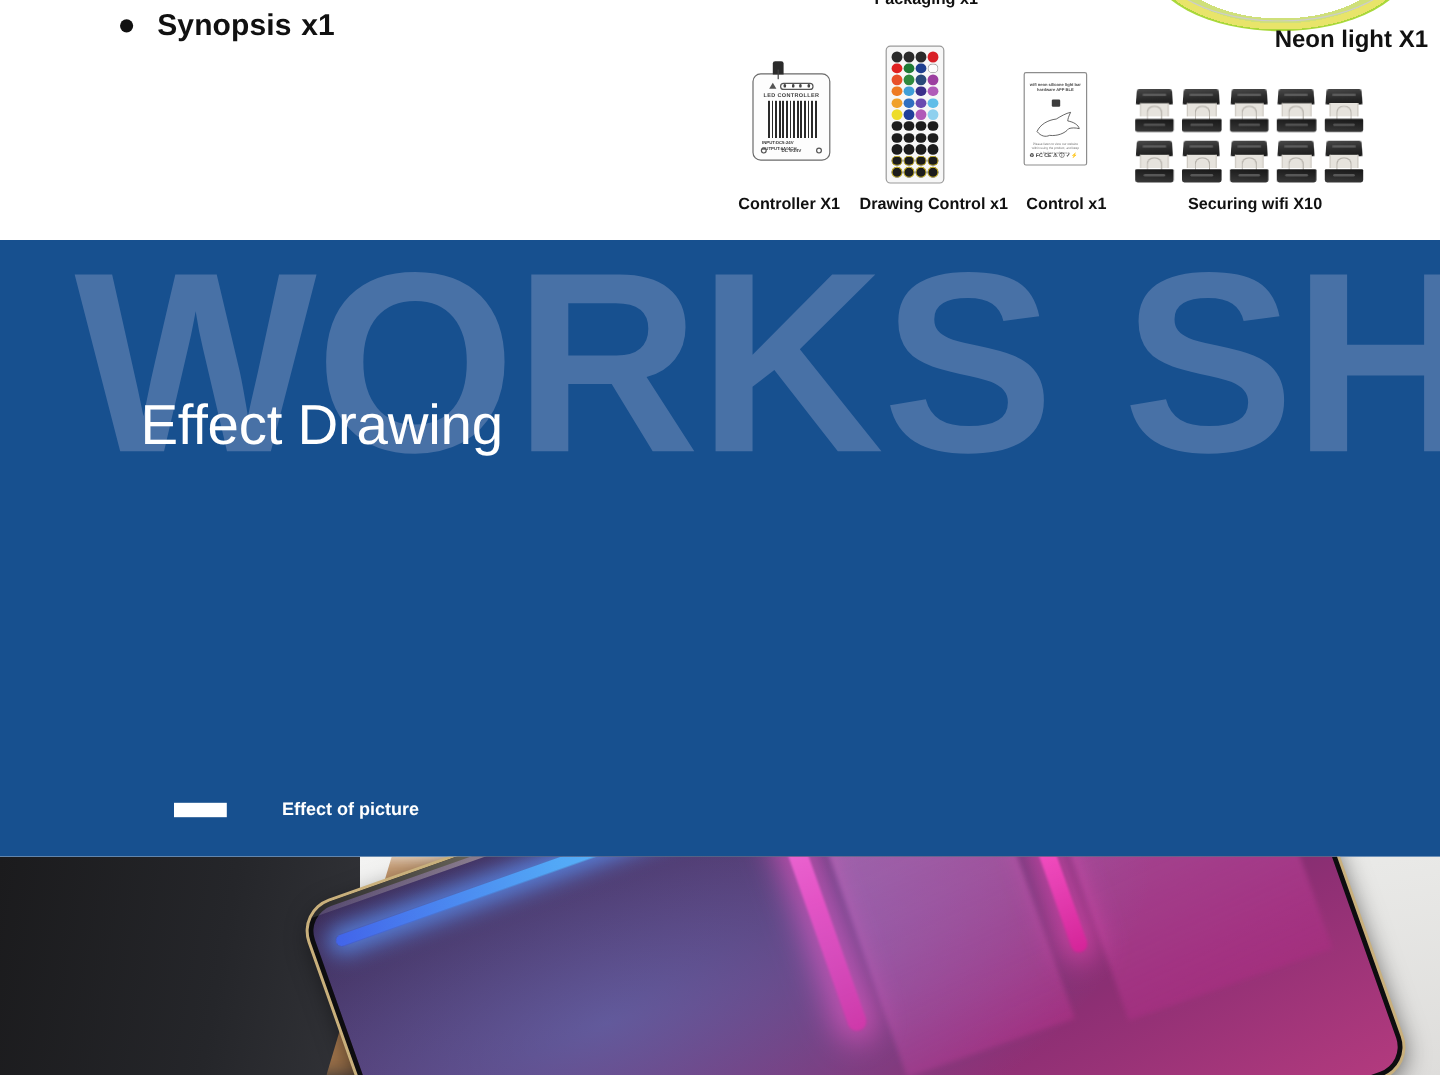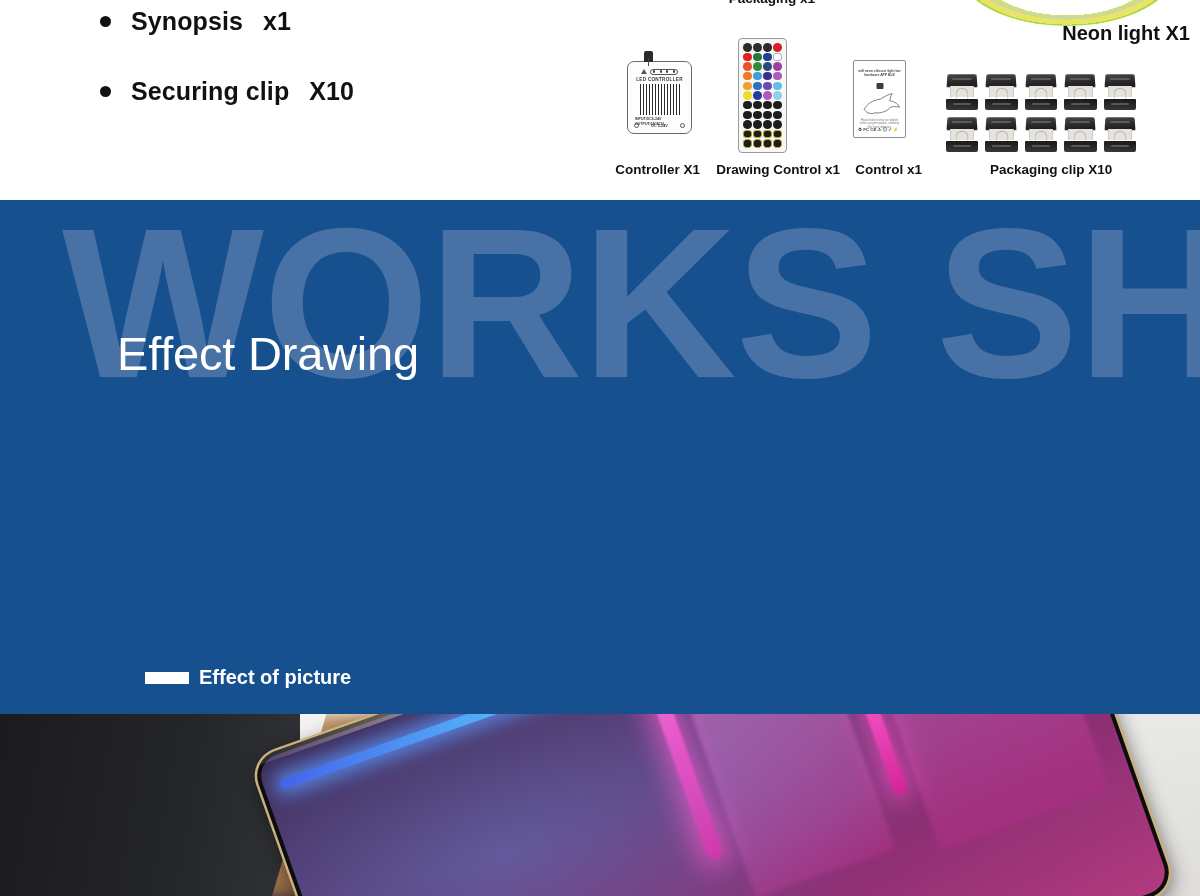--- a/index.html
+++ b/index.html
@@ -21,21 +21,21 @@
   #bullet-list { position:absolute; left:100px; top:-14px; width:460px; }
   .bullet-row {
     display:flex; align-items:center; height:70px;
     font-size:25px; font-weight:600; color:#111111; letter-spacing:.1px;
     white-space:nowrap;
   }
   .bullet-dot {
     width:11px; height:11px; border-radius:50%; background:#111;
     margin-right:20px; flex:0 0 auto;
   }
-  .bullet-qty { margin-left:20px; }
+  .bullet-qty { margin-left:8px; }
 
   
   #thumbs { position:absolute; left:600px; top:0; width:600px; height:200px; }
 
   .thumb-cap {
     position:absolute; font-size:13.5px; font-weight:600; color:#111;
     white-space:nowrap; text-align:right;
   }
 
   
@@ -204,21 +204,21 @@
     letter-spacing:-.2px;
   }
   #effect-of-picture {
     position:absolute; left:145px; top:466px;
     display:flex; align-items:center; white-space:nowrap;
   }
   #effect-dash {
     width:44px; height:12px; background:#ffffff; margin-right:10px; flex:0 0 auto;
   }
   #effect-of-picture .eop-label {
-    font-size:20px; font-weight:700; color:#ffffff;
+    font-size:15px; font-weight:700; color:#ffffff;margin-left:36px;
   }
 
   
   #photo {
     position:absolute; left:0; top:714px; width:1200px; height:182px;
     overflow:hidden; background:#efefef;
   }
   .ph-wallL {
     position:absolute; left:0; top:0; width:330px; height:182px;
     background:linear-gradient(100deg,#1b1b1d 0%,#25262a 55%,#35363b 100%);
@@ -297,25 +297,20 @@
 
   <div id="bullet-list">
 
     <div class="bullet-row">
       <span class="bullet-dot"></span>
       <span>Synopsis</span>
       <span class="bullet-qty">x1</span>
     </div>
 
 
-    <div class="bullet-row">
-      <span class="bullet-dot"></span>
-      <span>Securing clip</span>
-      <span class="bullet-qty">X10</span>
-    </div>
 
   </div>
 
   <div id="thumbs">
 
     <div class="thumb-cap" id="cap-packaging">Packaging  x1</div>
 
     <div id="neon-reel"></div>
     <div class="thumb-cap" id="cap-neon">Neon light   X1</div>
 
@@ -456,21 +451,21 @@
           <div class="clip-top"></div>
           <div class="clip-mid"></div>
           <div class="clip-bot"></div>
         </div>
       <div class="clip">
           <div class="clip-top"></div>
           <div class="clip-mid"></div>
           <div class="clip-bot"></div>
         </div>
     </div>
-    <div class="thumb-cap" id="cap-clips">Packaging clip  X10</div>
+    <div class="thumb-cap" id="cap-clips">Securing wifi  X10</div>
 
   </div>
 </section>
 
 <section id="works-banner">
   <div id="watermark">WORKS SHOW</div>
   <div id="effect-drawing">Effect Drawing</div>
   <div id="effect-of-picture">
     <span id="effect-dash"></span>
     <span class="eop-label">Effect of picture</span>

